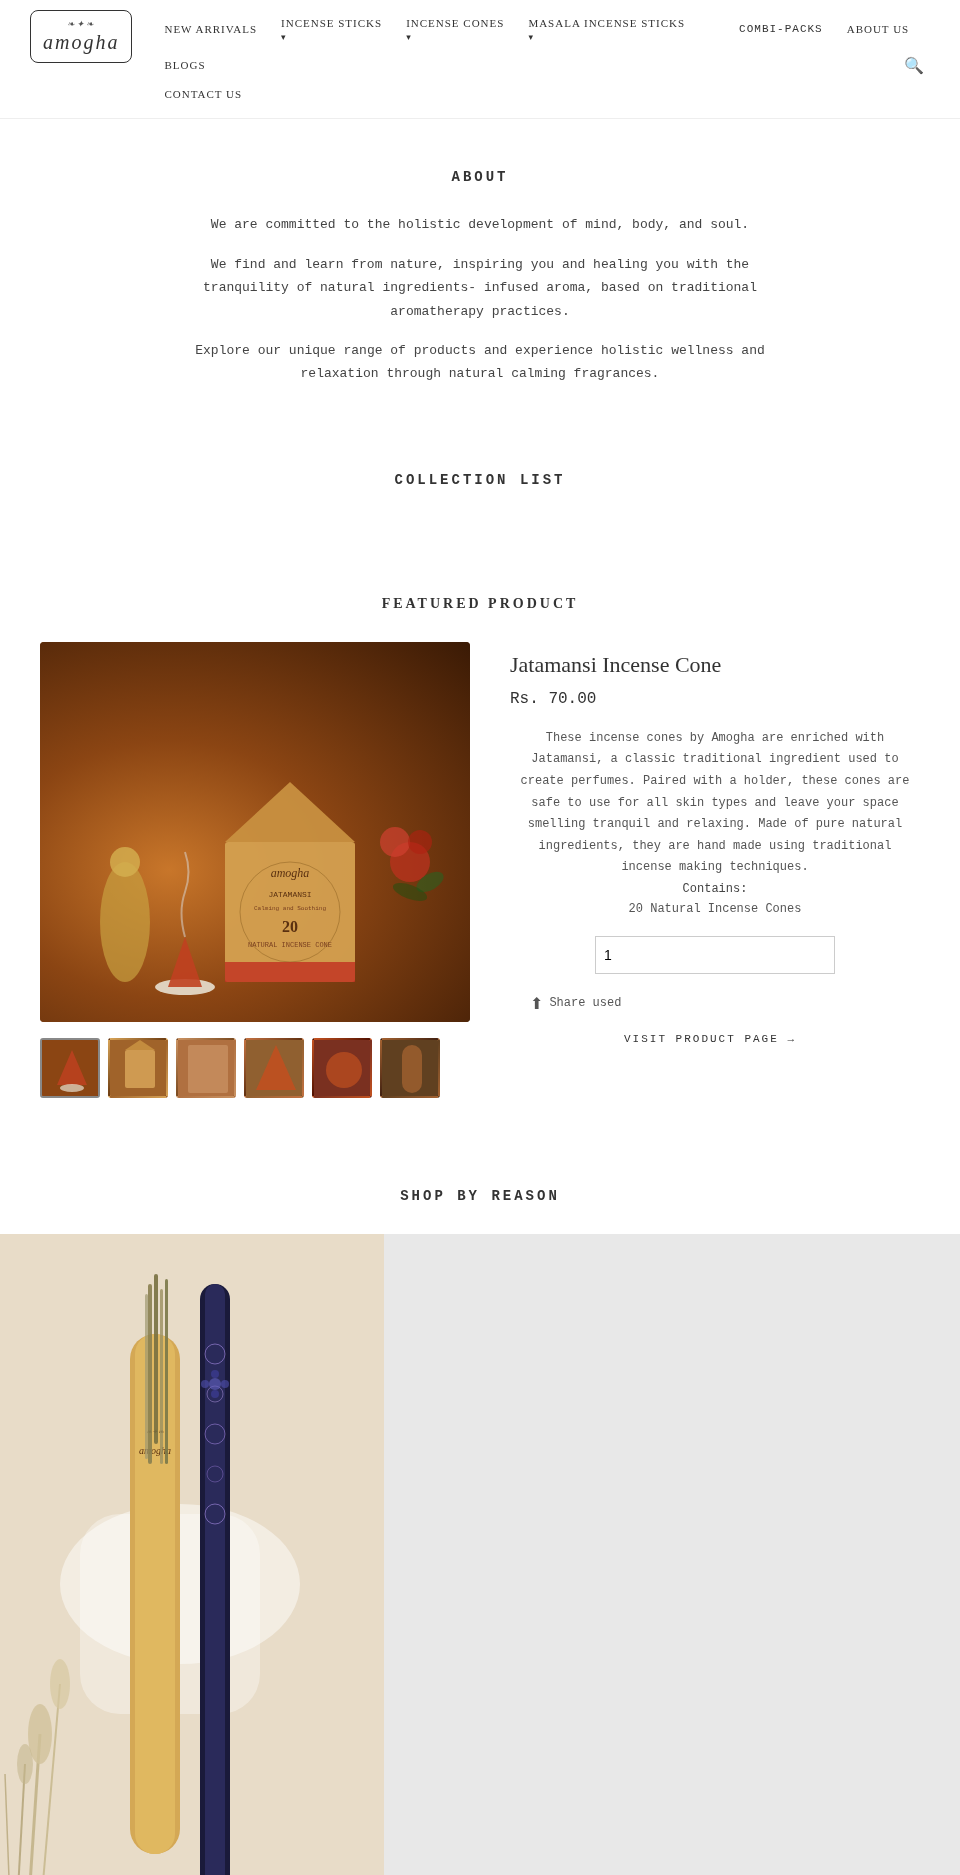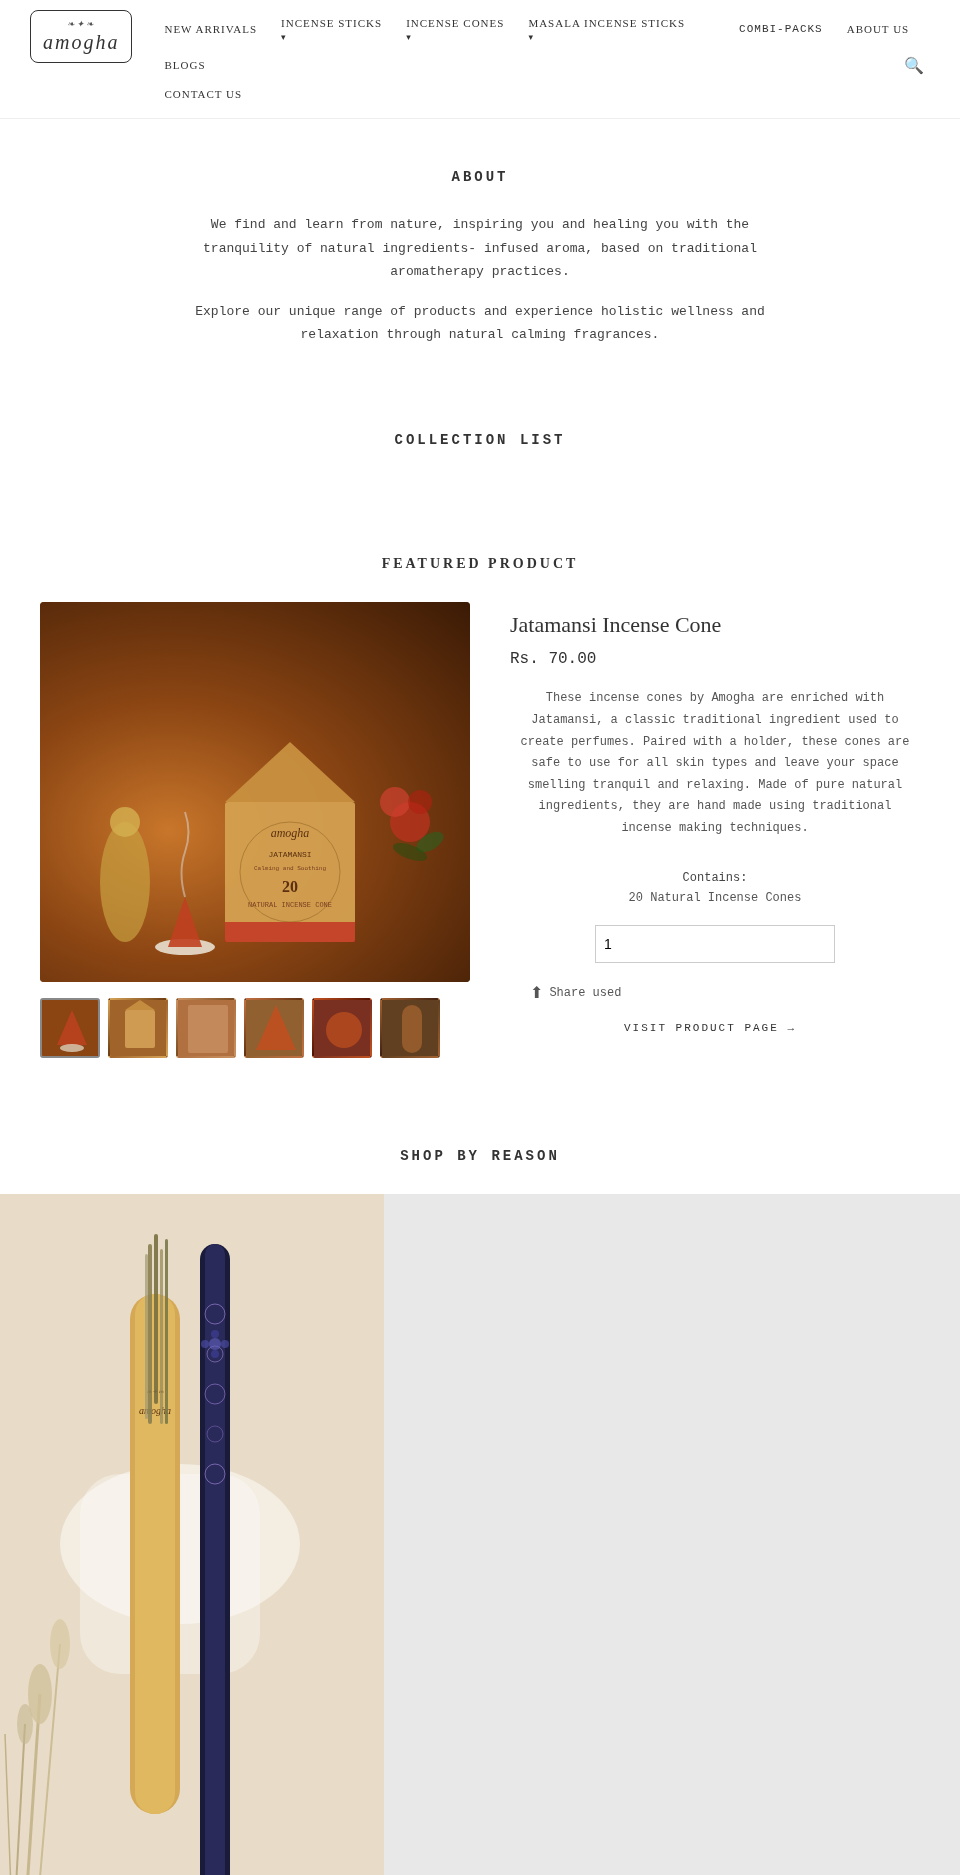--- a/index.html
+++ b/index.html
@@ -147,21 +147,21 @@
       font-size: 16px;
       font-family: 'Courier New', monospace;
       margin-bottom: 20px;
     }
     .product-desc {
       font-size: 12px;
       line-height: 1.8;
       color: #555;
       text-align: center;
       font-family: 'Courier New', monospace;
-      margin-bottom: 32px;
+      margin-bottom: 3px;
     }
     .product-contains {
       text-align: center;
       font-size: 12px;
       font-family: 'Courier New', monospace;
       margin-bottom: 6px;
       color: #444;
     }
     .product-contains-value {
       text-align: center;
@@ -316,20 +316,21 @@
         <span class="nav-item">CONTACT US</span>
       </div>
     </div>
   </div>
 </header>
 
 <main>
 
   <section class="about-section">
     <h2 class="section-title">ABOUT</h2>
+    <p class="about-text">We are committed to the holistic development of mind, body, and soul.</p>
     <p class="about-text">We find and learn from nature, inspiring you and healing you with the tranquility of natural ingredients- infused aroma, based on traditional aromatherapy practices.</p>
     <p class="about-text">Explore our unique range of products and experience holistic wellness and relaxation through natural calming fragrances.</p>
   </section>
 
   <section class="collection-section">
     <h2 class="section-title">COLLECTION LIST</h2>
   </section>
 
   <section class="featured-section">
     <h2 class="featured-title">FEATURED PRODUCT</h2>

